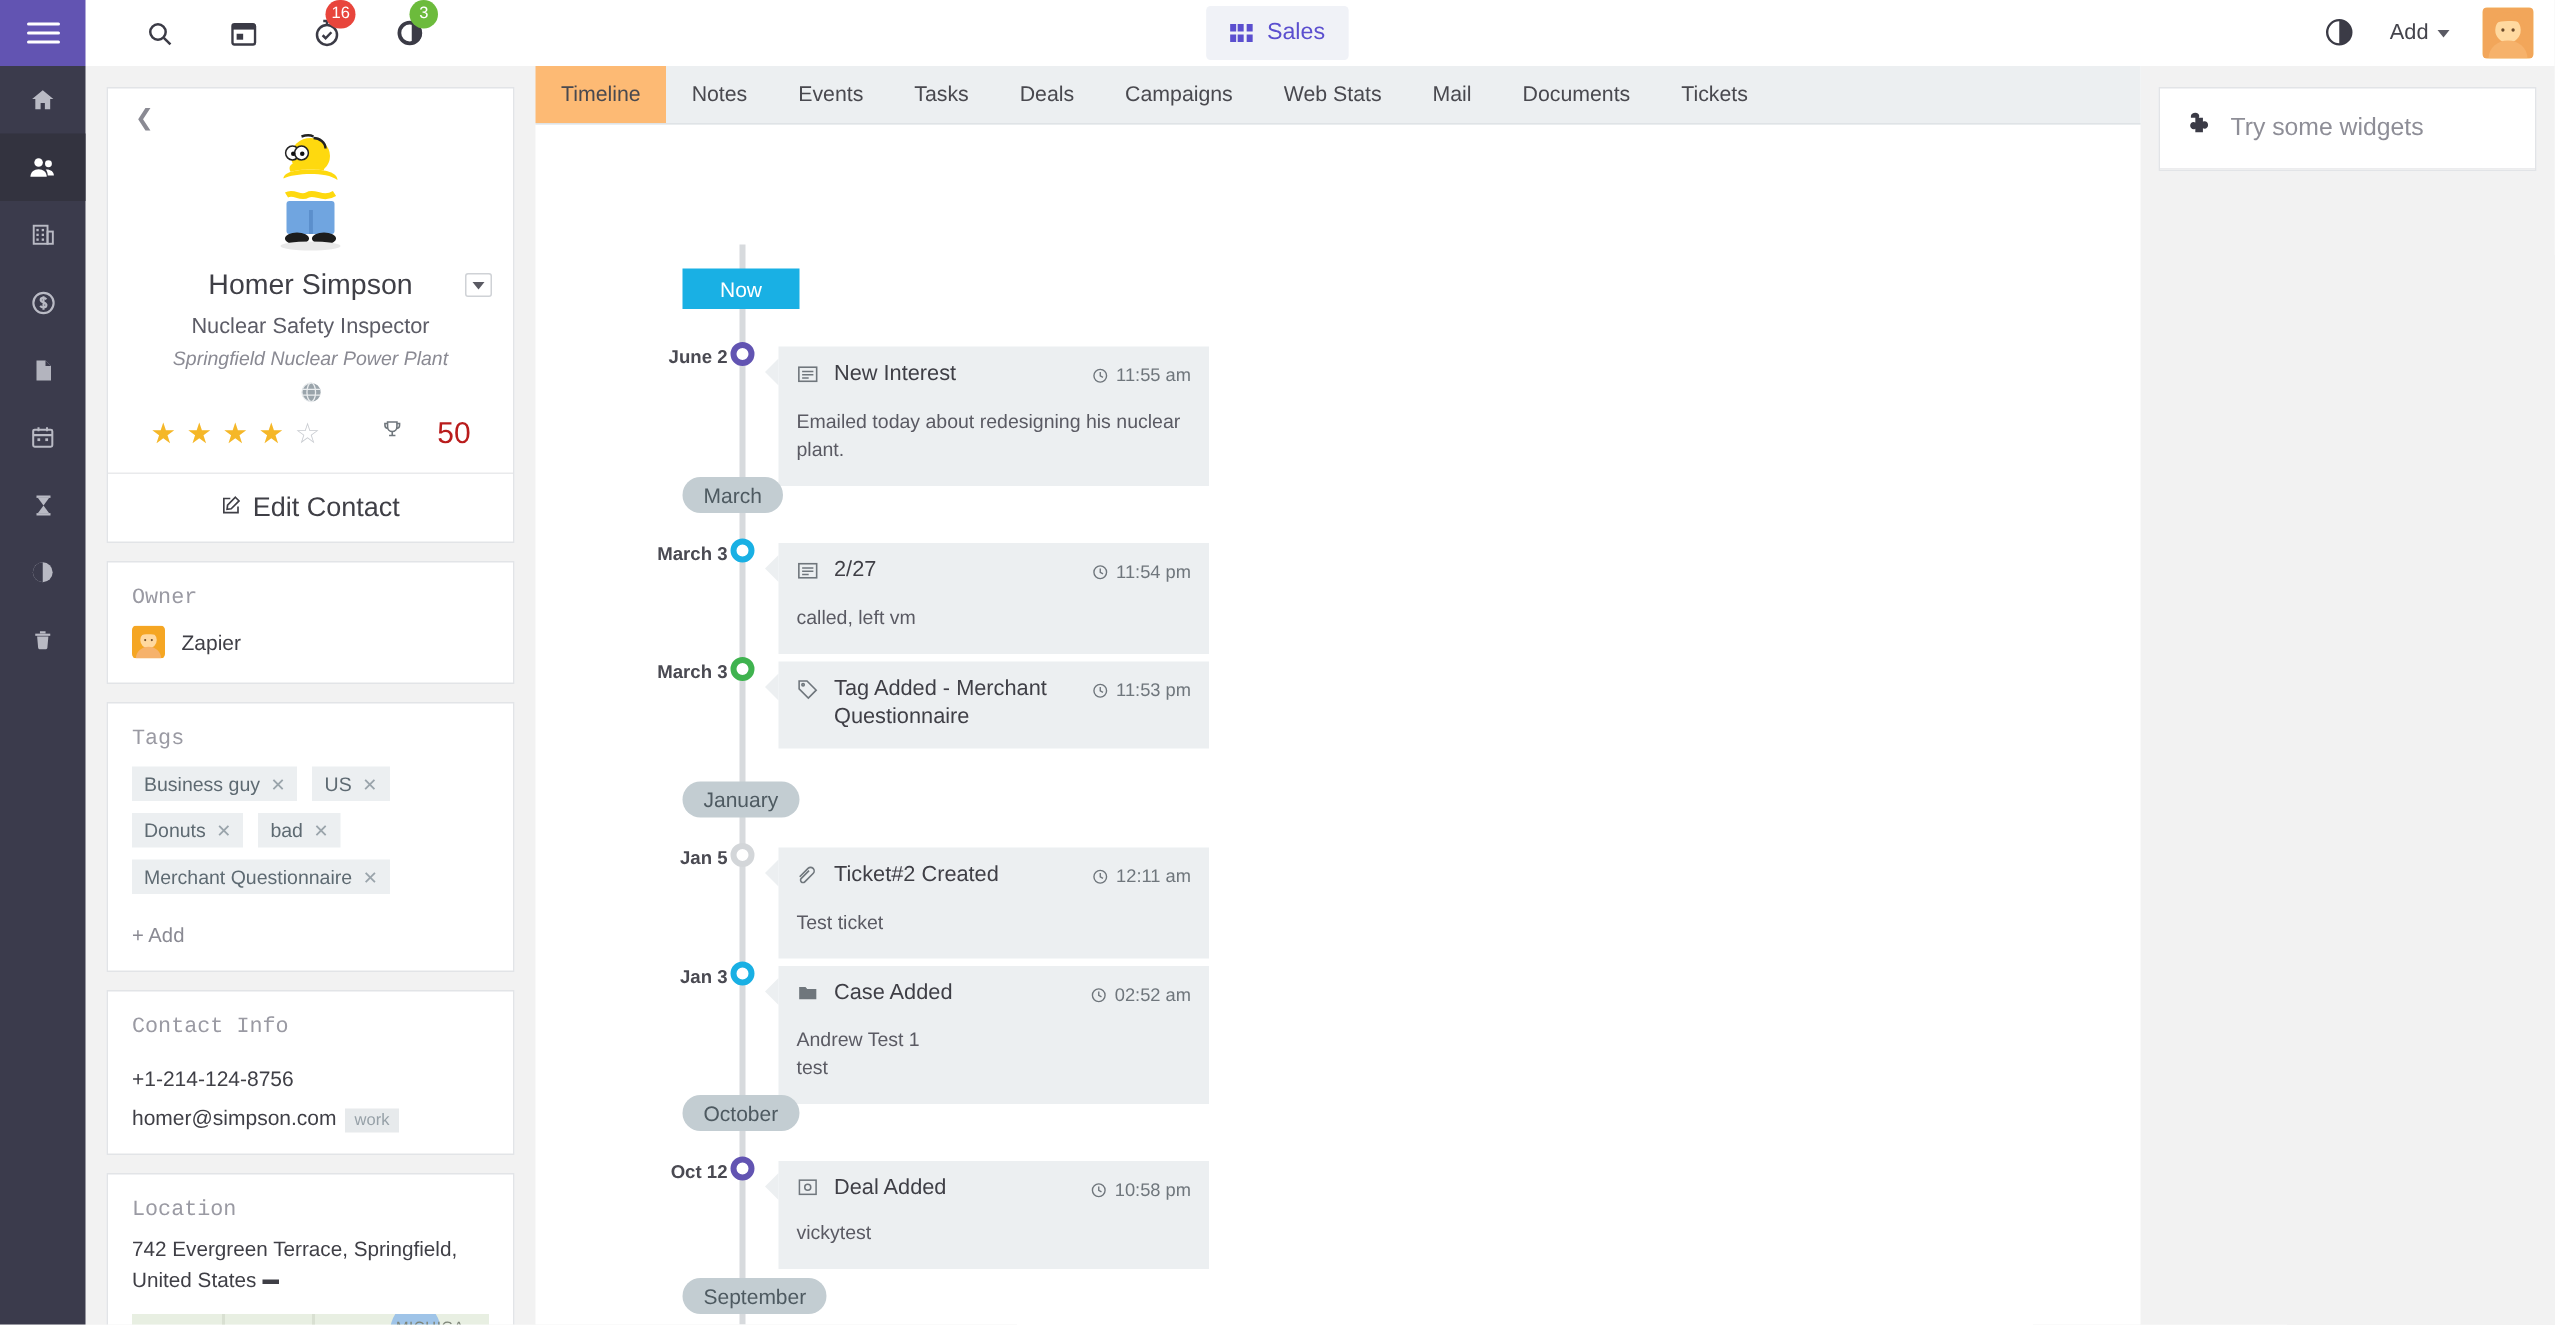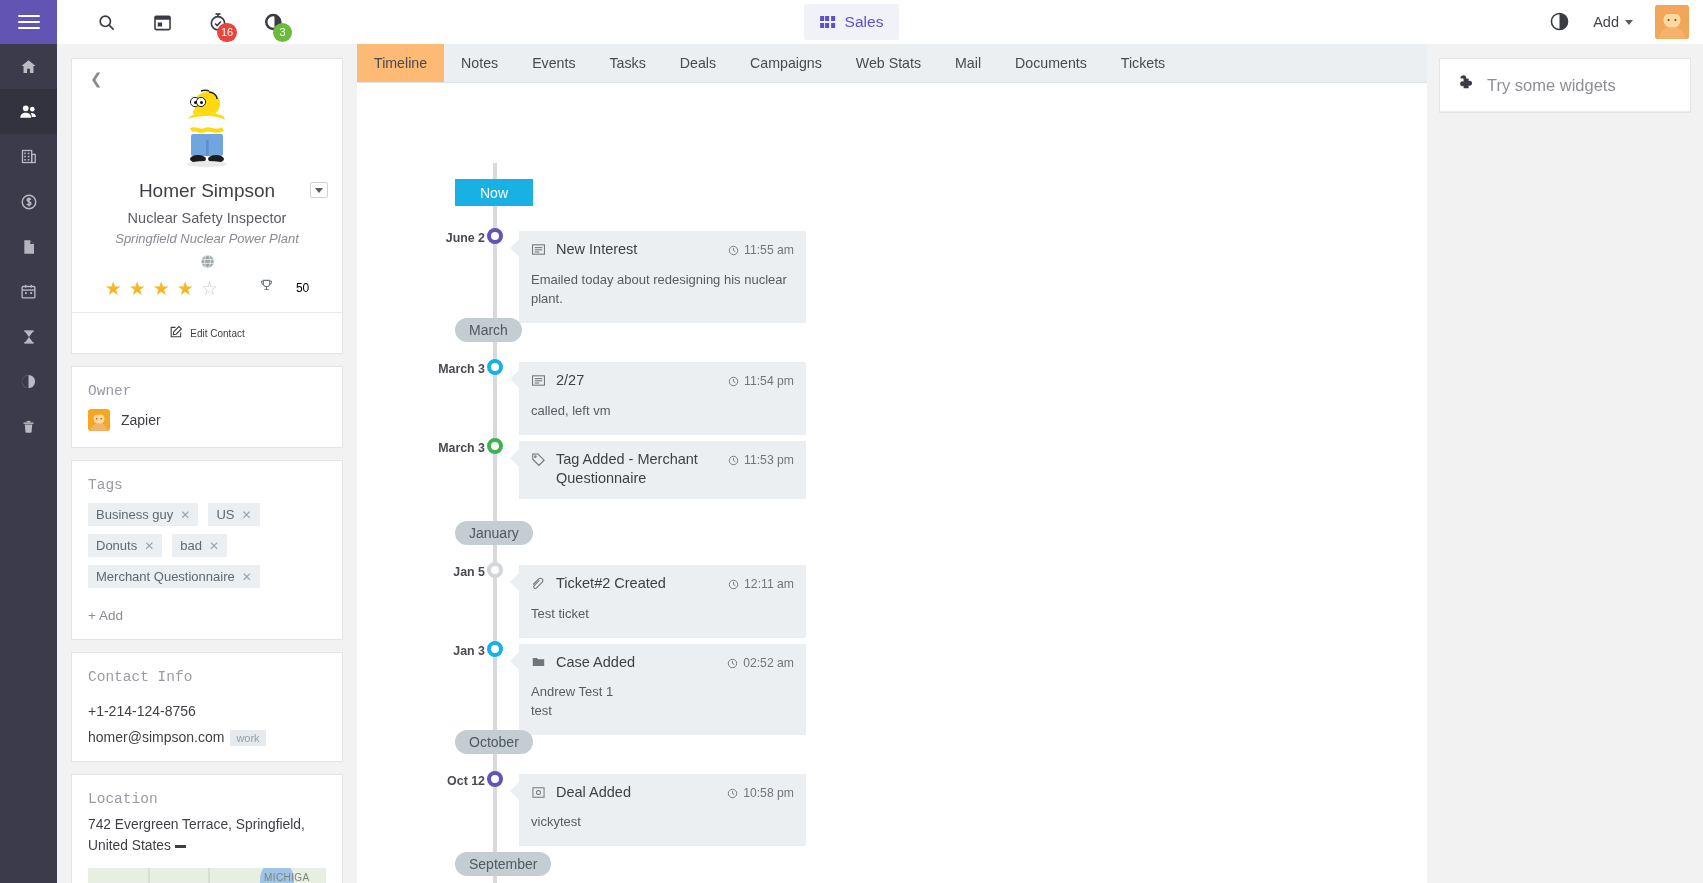--- a/index.html
+++ b/index.html
@@ -21,21 +21,21 @@
   }
   .hamburger-zone .bars { width: 22px; }
   .hamburger-zone .bars i { display: block; height: 2px; background: #fff; margin: 4px 0; border-radius: 1px; }
 
   .topicons { display: flex; align-items: center; margin-left: 36px; gap: 30px; }
   .topicon { position: relative; width: 26px; height: 26px; display: flex; align-items: center; justify-content: center; cursor: pointer; color: #3b3b46; }
   .topicon svg { display: block; }
   .badge {
     position: absolute; top: -9px; left: 12px; min-width: 19px; height: 19px;
     border-radius: 10px; color: #fff; font-size: 11px; line-height: 19px;
-    text-align: center; padding: 0 4px; font-family: "Liberation Sans", sans-serif; margin-top: 23px;
+    text-align: center; padding: 0 4px; font-family: "Liberation Sans", sans-serif;
   }
   .badge.red { background: #e8453c; }
   .badge.green { background: #6cbb3c; }
 
   .appchip {
     position: absolute; left: 50%; transform: translateX(-50%); top: 4px;
     height: 36px; padding: 0 16px; background: #f0f2f7; border-radius: 3px;
     display: flex; align-items: center; gap: 10px; cursor: pointer;
   }
   .appchip .grid3 { display: grid; grid-template-columns: repeat(3, 4px); grid-template-rows: repeat(2, 5px); gap: 1.5px; }
@@ -71,22 +71,22 @@
   .pname { font-size: 19px; color: #3f3f46; font-weight: 400; margin-top: 2px; }
   .pname-row { display: flex; align-items: center; justify-content: center; gap: 10px; position: relative; }
   .pcaret { position: absolute; right: 0; width: 18px; height: 16px; border: 1px solid #cfd2d6; border-radius: 2px; display: flex; align-items: center; justify-content: center; cursor: pointer; background: #fff; }
   .ptitle { font-size: 14.5px; color: #5c5c66; margin-top: 8px; }
   .pcompany { font-size: 13px; color: #8a8a93; margin-top: 5px; font-style: italic; }
   .globe-row { margin-top: 8px; display: flex; justify-content: center; }
   .rating-row { display: flex; align-items: center; justify-content: center; gap: 7px; margin-top: 9px; }
   .star { font-size: 19px; color: #f5b728; line-height: 1; }
   .star.off { color: #c9ccd1; }
   .trophy-wrap { display: flex; align-items: center; gap: 22px; margin-left: 34px; }
-  .score { font-size: 12px; color: #000000; }
-  .edit-row { border-top: 1px solid #e9eaec; padding: 12px; text-align: center; font-size: 10px; color: #3f3f46; cursor: pointer; display: flex; align-items: center; justify-content: center; gap: 7px; }
+  .score { font-size: 20px; color: #b91c1c; }
+  .edit-row { border-top: 1px solid #e9eaec; padding: 12px; text-align: center; font-size: 18px; color: #3f3f46; cursor: pointer; display: flex; align-items: center; justify-content: center; gap: 7px; }
 
   .sect-title { font-size: 14.5px; color: #9a9aa3; padding: 16px 16px 0; font-family: Liberation Mono, monospace; }
   .owner-row { display: flex; align-items: center; gap: 11px; padding: 10px 16px 16px; }
   .owner-av { width: 22px; height: 22px; border-radius: 3px; overflow: hidden; }
   .owner-name { font-size: 14px; color: #3f3f46; }
 
   .tags-wrap { padding: 10px 16px 16px; display: flex; flex-wrap: wrap; gap: 8px 10px; }
   .tag { background: #eceff1; color: #5e6a72; font-size: 13px; padding: 4px 8px; display: inline-flex; align-items: center; gap: 7px; cursor: pointer; }
   .tag .x { color: #9aa4ab; font-size: 12px; }
   .add-tag { font-size: 13.5px; color: #8a8a93; padding: 4px 16px 16px; cursor: pointer; }

